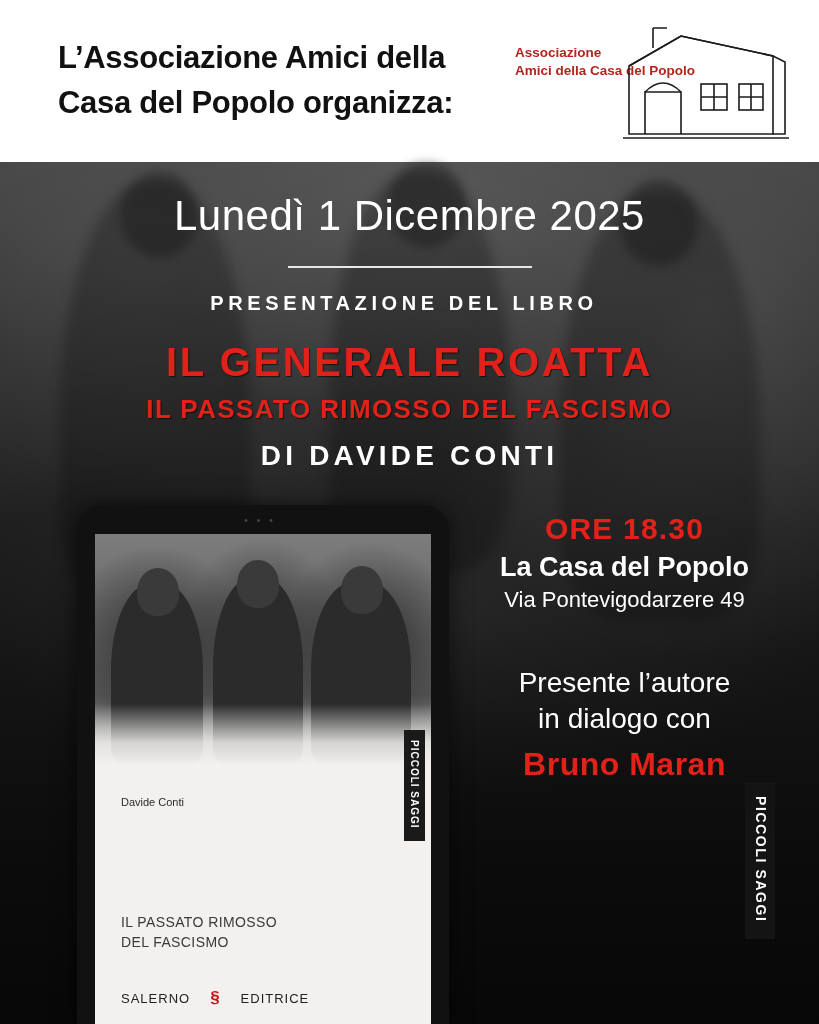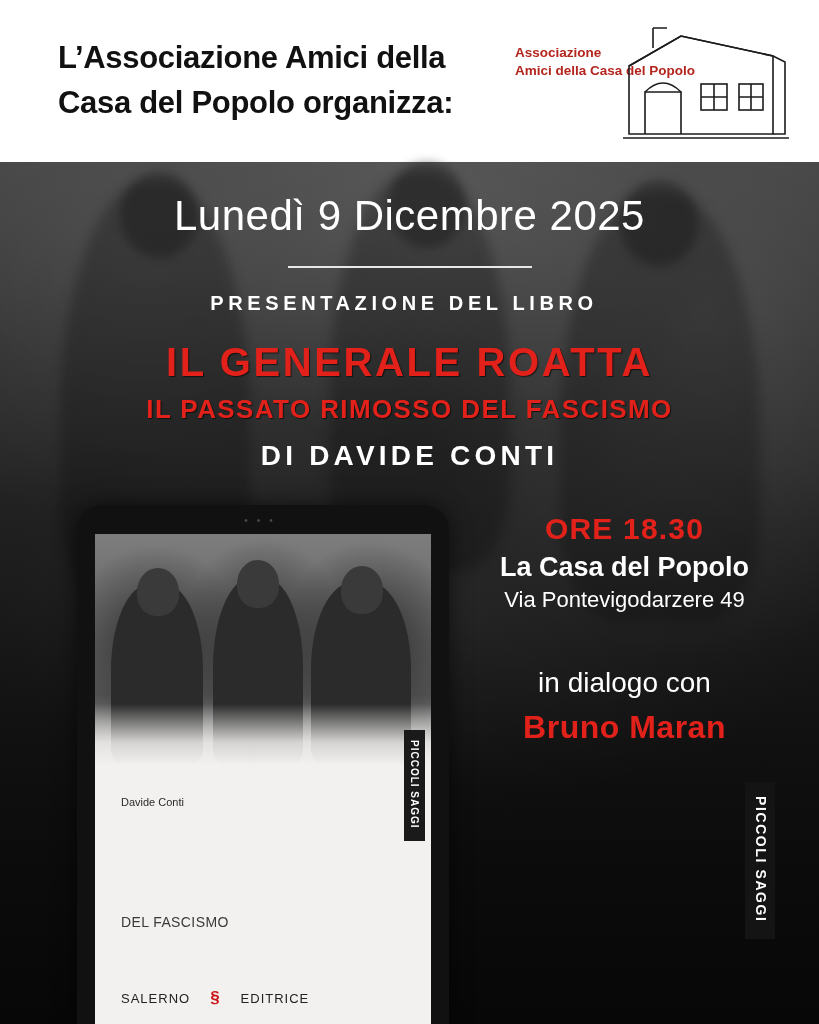--- a/index.html
+++ b/index.html
@@ -381,32 +381,33 @@
 
   <div class="photo">
     <div class="sil a"></div>
     <div class="sil b"></div>
     <div class="sil c"></div>
     <div class="sil-head a"></div>
     <div class="sil-head b"></div>
     <div class="sil-head c"></div>
     <div class="scrim"></div>
 
-    <div class="date">Lunedì 9 Dicembre 2025</div>
+    <div class="date">Lunedì 1 Dicembre 2025</div>
     <div class="rule"></div>
     <div class="presentazione">PRESENTAZIONE DEL LIBRO</div>
     <div class="booktitle">IL GENERALE ROATTA</div>
     <div class="booksub">IL PASSATO RIMOSSO DEL FASCISMO</div>
     <div class="author">DI DAVIDE CONTI</div>
 
     <div class="info-col">
       <div class="ore">ORE  18.30</div>
       <div class="venue">La Casa del Popolo</div>
       <div class="address">Via Pontevigodarzere 49</div>
       <div class="presente">
+        <div>Presente l’autore</div>
         <div>in dialogo con</div>
       </div>
       <div class="guest">Bruno Maran</div>
     </div>
 
     <div class="side-saggi">PICCOLI SAGGI</div>
 
   </div>
 
   <div class="tablet">
@@ -417,20 +418,21 @@
           <div class="f f2"></div>
           <div class="f f3"></div>
         <div class="h h1"></div>
           <div class="h h2"></div>
           <div class="h h3"></div>
       </div>
       <div class="cover-fade"></div>
       <div class="saggi">PICCOLI SAGGI</div>
       <div class="cover-author">Davide Conti</div>
       <div class="cover-sub">
+        <div>IL PASSATO RIMOSSO</div>
         <div>DEL FASCISMO</div>
       </div>
       <div class="cover-pub">
         <span>SALERNO</span>
         <span class="pub-mark">§</span>
         <span>EDITRICE</span>
       </div>
     </div>
   </div>
 

